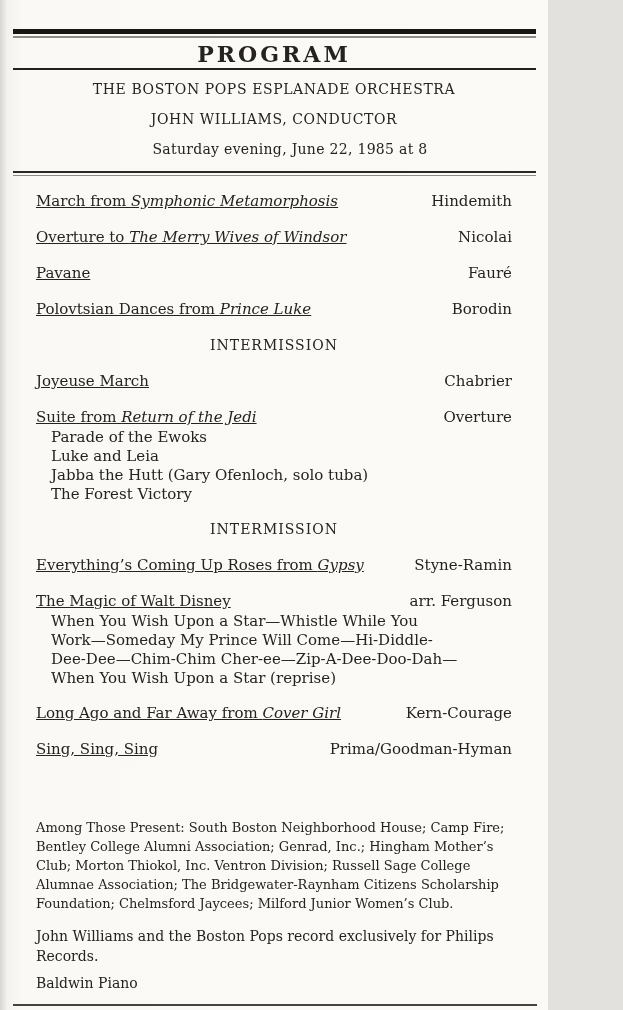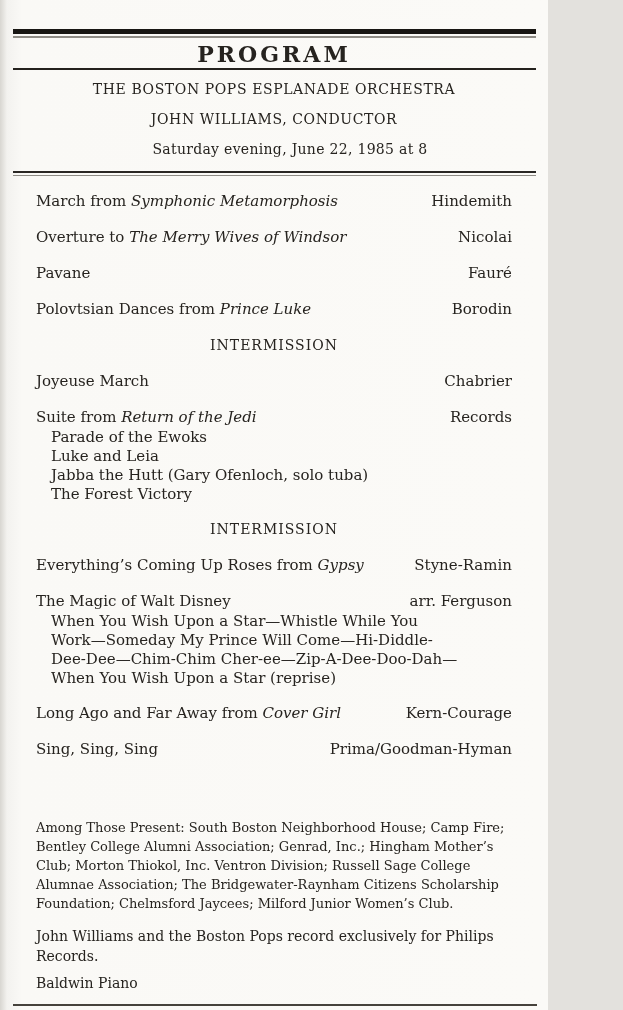--- a/index.html
+++ b/index.html
@@ -24,21 +24,21 @@
     margin-top:5px;text-align:center;
     font-size:22px;font-weight:bold;letter-spacing:3px;line-height:22px;
   }
   .hline{ text-align:center;font-size:14px;line-height:20px;letter-spacing:0.6px; }
   .h-orch{margin-top:9px;}
   .h-cond{margin-top:10px;}
   .h-date{margin-top:10px;letter-spacing:0.3px;margin-left:32px;}
 
   .program-list{margin:0 36px;font-size:15px;}
   .prow{display:flex;justify-content:space-between;align-items:baseline;line-height:21px;margin-top:15px;}
-  .work{text-align:center;}
+  .work{text-align:center;text-decoration:underline;}
   .work em{font-style:italic;}
   .composer{text-align:right;white-space:nowrap;padding-left:12px;}
   .intermission{text-align:center;font-size:14px;line-height:21px;letter-spacing:1px;margin-top:15px;}
   .subline{line-height:19px;padding-left:15px;}
 
   .notes{margin:58px 36px 0 36px;font-size:13px;line-height:19px;text-align:left;}
   .philips{margin:13px 36px 0 36px;font-size:14px;line-height:20px;}
   .piano{margin:7px 36px 0 36px;font-size:14px;line-height:20px;}
 
   .footer-row{position:relative;margin:12px 13px 0 13px;height:22px;}
@@ -79,21 +79,21 @@
         <span class="work"><span>Polovtsian Dances from </span><em>Prince Luke</em></span>
         <span class="composer">Borodin</span>
       </div>
       <div class="intermission">INTERMISSION</div>
       <div class="prow">
         <span class="work"><span>Joyeuse March</span></span>
         <span class="composer">Chabrier</span>
       </div>
       <div class="prow">
         <span class="work"><span>Suite from </span><em>Return of the Jedi</em></span>
-        <span class="composer">Records</span>
+        <span class="composer">Overture</span>
       </div>
       <div class="subline">Parade of the Ewoks</div>
       <div class="subline">Luke and Leia</div>
       <div class="subline">Jabba the Hutt (Gary Ofenloch, solo tuba)</div>
       <div class="subline">The Forest Victory</div>
       <div class="intermission">INTERMISSION</div>
       <div class="prow">
         <span class="work"><span>Everything’s Coming Up Roses from </span><em>Gypsy</em></span>
         <span class="composer">Styne-Ramin</span>
       </div>

